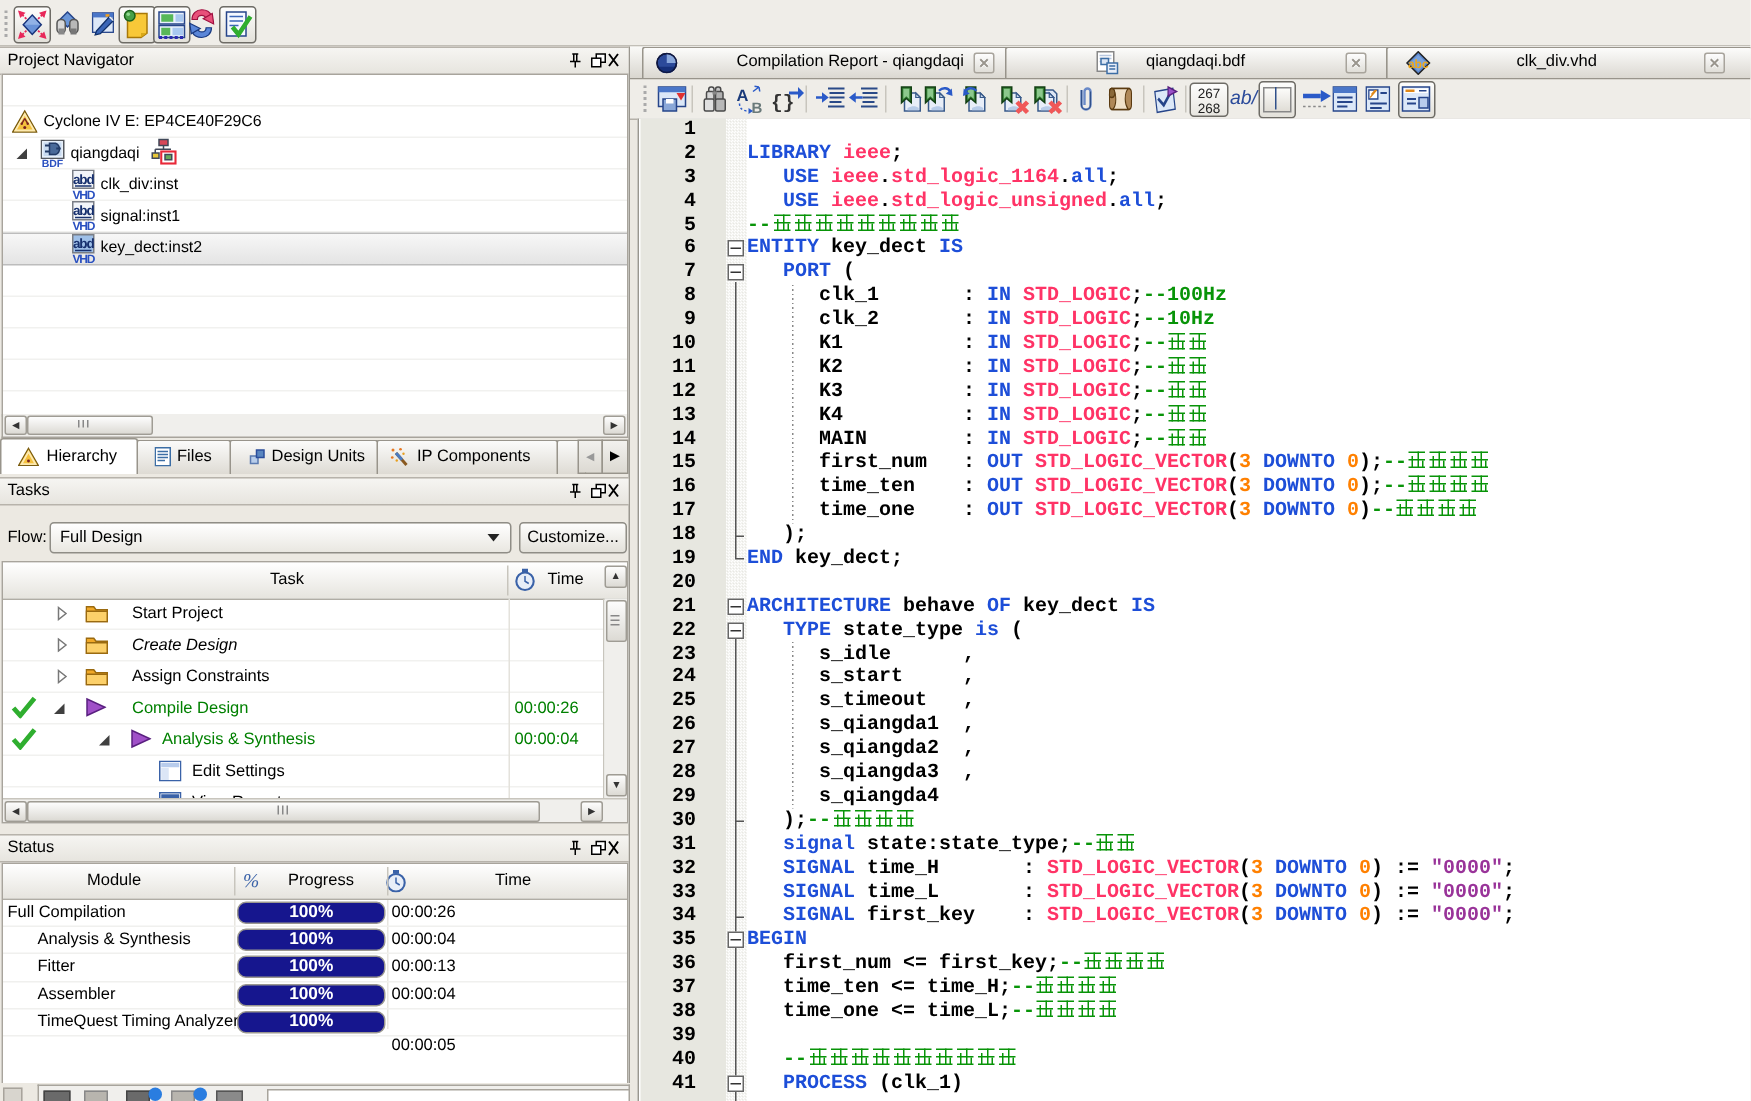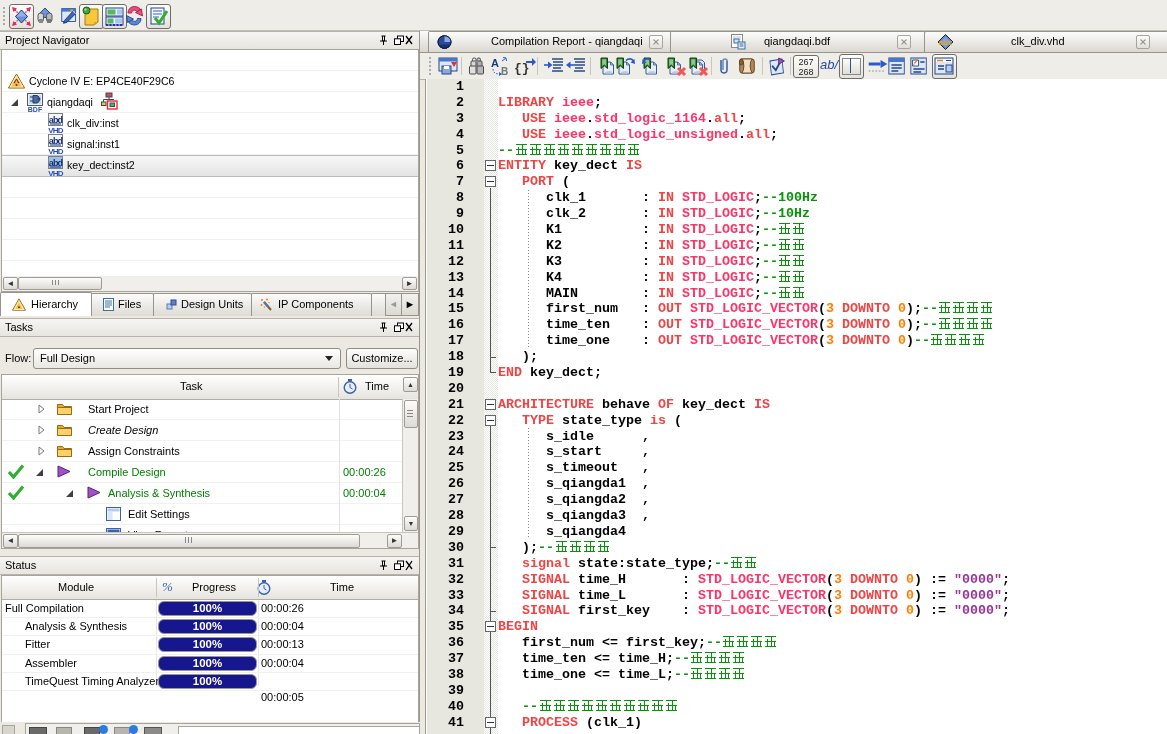--- a/index.html
+++ b/index.html
@@ -5,21 +5,21 @@
 body{width:1167px;height:734px;overflow:hidden;background:#ece9e2;font-family:"Liberation Sans",sans-serif;position:relative;}
 .abs{position:absolute;}
 .t11{font-size:11px;color:#000;}
 #pnav .t11{font-size:10.6px;}
 .titlebar{background:linear-gradient(#f6f5f2,#e7e5df);border:1px solid #b7b3ab;border-left:none;border-right:none;}
 .titlebar .tt{position:absolute;left:5px;top:2px;font-size:11px;color:#000;}
 .sep{position:absolute;background:#c8c5bd;width:1px;}
 .cl{height:15.9px;line-height:15.9px;}
 .bar{left:156px;top:1px;width:97px;height:13px;background:#16168e;border:1px solid #9a978f;border-radius:6px;color:#fff;font-size:11.5px;font-weight:bold;text-align:center;line-height:13px;}
 .mono{font-family:"Liberation Mono",monospace;font-weight:bold;font-size:13.33px;white-space:pre;}
-.kw{color:#ef4444}.ty{color:#ff3366}.nu{color:#ff8000}.st{color:#993399}.cm{color:#089408}
+.kw{color:#1d4ed8}.ty{color:#ff3366}.nu{color:#ff8000}.st{color:#993399}.cm{color:#089408}
 
 .z{display:inline-block;width:11px;height:11px;margin:0 1.5px;vertical-align:-1px;
  background:linear-gradient(currentColor,currentColor) 6px 0/1px 100% no-repeat,
  linear-gradient(currentColor,currentColor) 0 0/100% 1px no-repeat,
  linear-gradient(currentColor,currentColor) 0 5px/100% 1px no-repeat,
  linear-gradient(currentColor,currentColor) 0 100%/100% 1px no-repeat,
  linear-gradient(currentColor,currentColor) 2px 3px/1px 8px no-repeat,
  linear-gradient(currentColor,currentColor) 9px 6px/1px 5px no-repeat;}
 .row20{height:20px;position:relative;border-bottom:1px solid #f1f1ef;}
 .btnframe{border:1px solid #6e6c66;border-radius:3px;background:linear-gradient(#fdfdfc,#e3e1da);}

